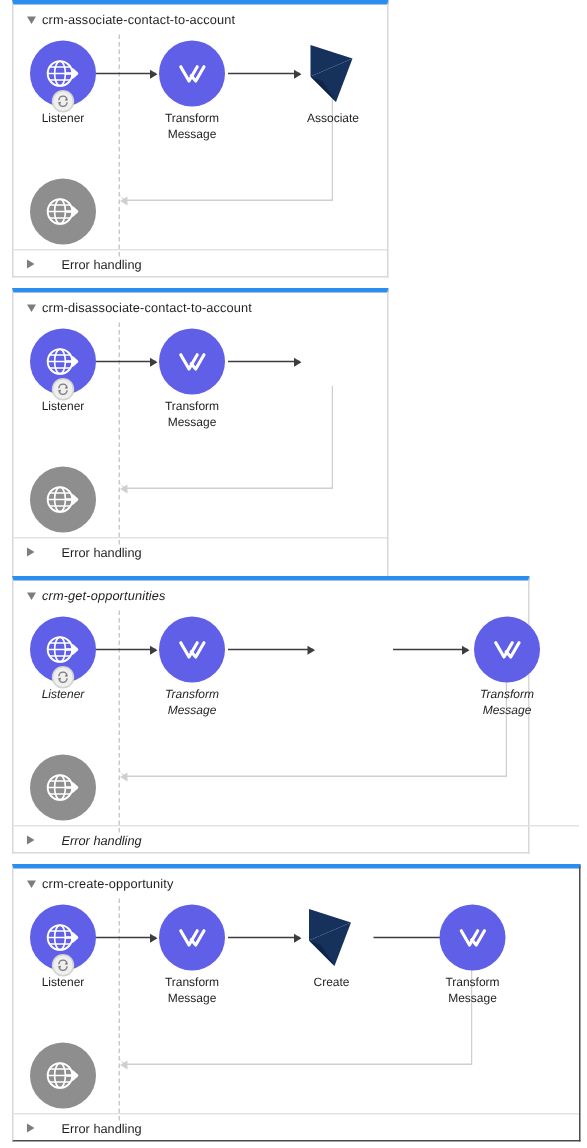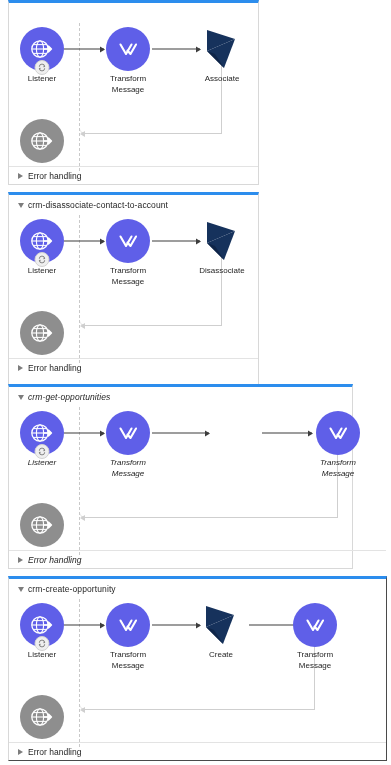--- a/index.html
+++ b/index.html
@@ -46,21 +46,21 @@
     border-left:5px solid #7d7d7d;
   }
 
   
   .err-sep{
     position:absolute;left:8px;right:0;
     border-top:1px solid #e3e3e3;
   }
   .err-row{
     position:absolute;left:9px;
-    display:flex;align-items:center;gap:5px;
+    display:flex;align-items:center;gap:18px;
     font-size:8.5px;color:#1f1f1f;
   }
 
   
   .lane-divider{
     position:absolute;width:0;
     border-left:1px dashed #c9c9c9;
   }
 
   
@@ -123,20 +123,24 @@
     border-right:5px solid #cfcfcf;
   }
   svg{display:block;}
 </style>
 </head>
 <body>
 
 <div id="root">
 
 <div class="flow-panel" style="left:8px;top:0;width:251px;height:185px;">
+  <div class="panel-title">
+    <span class="tri-down"></span>
+    <span>crm-associate-contact-to-account</span>
+  </div>
 
   <div class="lane-divider" style="left:70px;top:20px;height:148px;"></div>
 
   <div class="conn" style="left:55px;top:46px;width:40px;"></div>
   <div class="conn" style="left:143px;top:46px;width:48px;"></div>
 
   <div class="return-path" style="left:71px;top:62px;width:142px;height:69px;border-right:1px solid #cfcfcf;border-bottom:1px solid #cfcfcf;border-left:none;border-top:none;border-bottom-right-radius:0;"></div>
   <div class="return-arrow" style="left:71px;top:128px;"></div>
 
   <div class="node" style="left:33px;top:24px;">
@@ -255,32 +259,20 @@
         <svg width="26" height="26" viewBox="0 0 26 26">
           <path d="M5.5 8.5 L11 18 L16.5 8.5" fill="none" stroke="#fff" stroke-width="2.1" stroke-linecap="round" stroke-linejoin="round"></path>
           <path d="M12.5 14.5 L15.5 18 L21 8.5" fill="none" stroke="#fff" stroke-width="2.1" stroke-linecap="round" stroke-linejoin="round"></path>
         </svg>
       </span>
     </div>
     <div class="node-label">Transform
 Message</div>
   </div>
 
-  <div class="node" style="left:213px;top:24px;">
-    <div class="node-bare">
-      <span>
-        <svg width="34" height="42" viewBox="0 0 34 42">
-          <path d="M2 2 L30 11 L2 23 Z" fill="#16325c"></path>
-          <path d="M2 23 L30 11 L19 40 Z" fill="#16325c"></path>
-          <path d="M2 23 L19 40 L10 26 Z" fill="#0f2548"></path>
-        </svg>
-      </span>
-    </div>
-    <div class="node-label">Disassociate</div>
-  </div>
 
   <div class="node" style="left:33px;top:116px;">
     <div class="node-circle gray">
       <span>
         <svg width="26" height="26" viewBox="0 0 26 26">
           <circle cx="11" cy="13" r="8.2" fill="none" stroke="#fff" stroke-width="1.3"></circle>
           <ellipse cx="11" cy="13" rx="3.6" ry="8.2" fill="none" stroke="#fff" stroke-width="1.1"></ellipse>
           <line x1="2.8" y1="13" x2="19.2" y2="13" stroke="#fff" stroke-width="1.1"></line>
           <line x1="4.2" y1="8.6" x2="17.8" y2="8.6" stroke="#fff" stroke-width="1"></line>
           <line x1="4.2" y1="17.4" x2="17.8" y2="17.4" stroke="#fff" stroke-width="1"></line>

